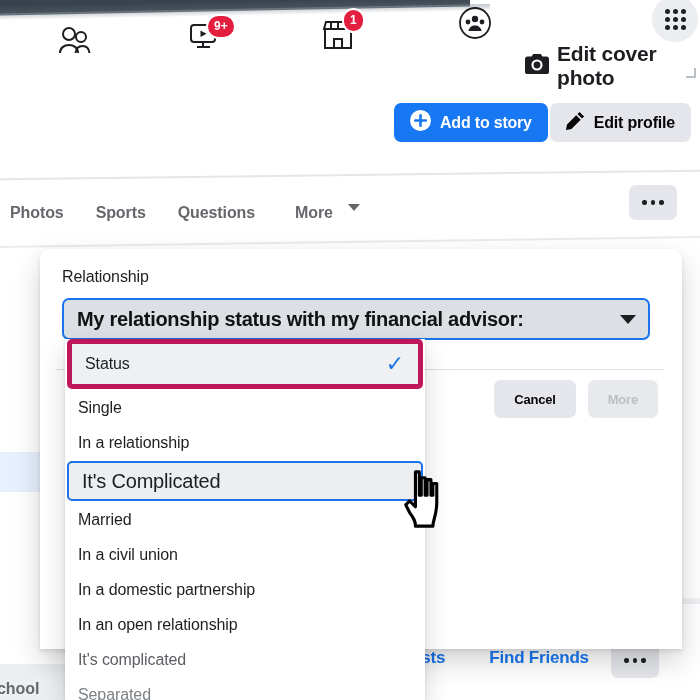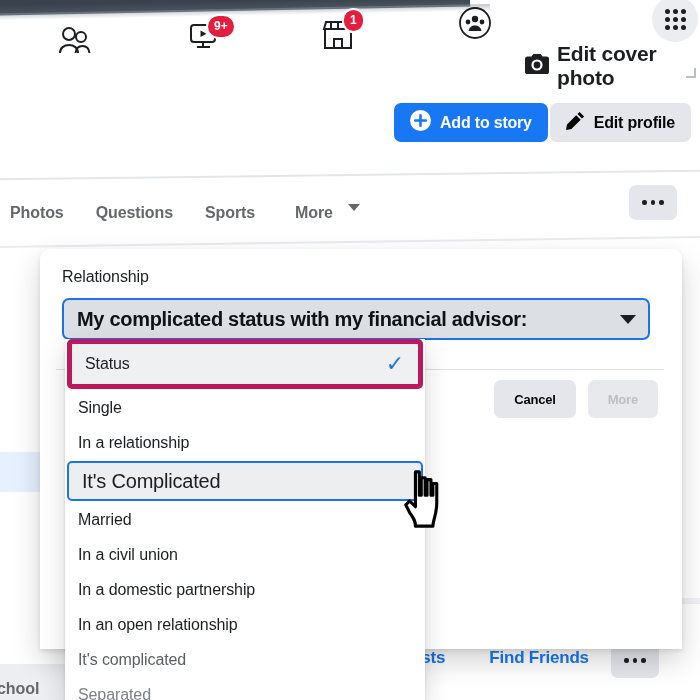--- a/index.html
+++ b/index.html
@@ -299,22 +299,22 @@
       </span>
       <span>Edit profile</span>
     </button>
   </div>
 
   <div class="tabbar">
     <div class="hairline-top"></div>
     <div class="hairline-bot"></div>
     <div class="tabs">
       <div class="tab">Photos</div>
+      <div class="tab">Sports</div>
       <div class="tab">Questions</div>
-      <div class="tab">Sports</div>
       <div class="tab more">
         <span>More</span>
         <span class="caret"></span>
       </div>
     </div>
   </div>
   <div class="dots-btn">
     <span class="d"></span>
     <span class="d"></span>
     <span class="d"></span>
@@ -332,21 +332,21 @@
   <div class="dots-btn2">
     <span class="d"></span>
     <span class="d"></span>
     <span class="d"></span>
   </div>
 
   <div class="modal">
     <div class="modal-label">Relationship</div>
 
     <div class="select-control">
-      <span class="select-value">My complicated status with my financial advisor:</span>
+      <span class="select-value">My relationship status with my financial advisor:</span>
       <span class="select-arrow"></span>
     </div>
 
     <div class="modal-divider"></div>
 
     <div class="modal-buttons">
       <button class="mbtn mbtn-cancel">Cancel</button>
       <button class="mbtn mbtn-save">More</button>
     </div>
   </div>

